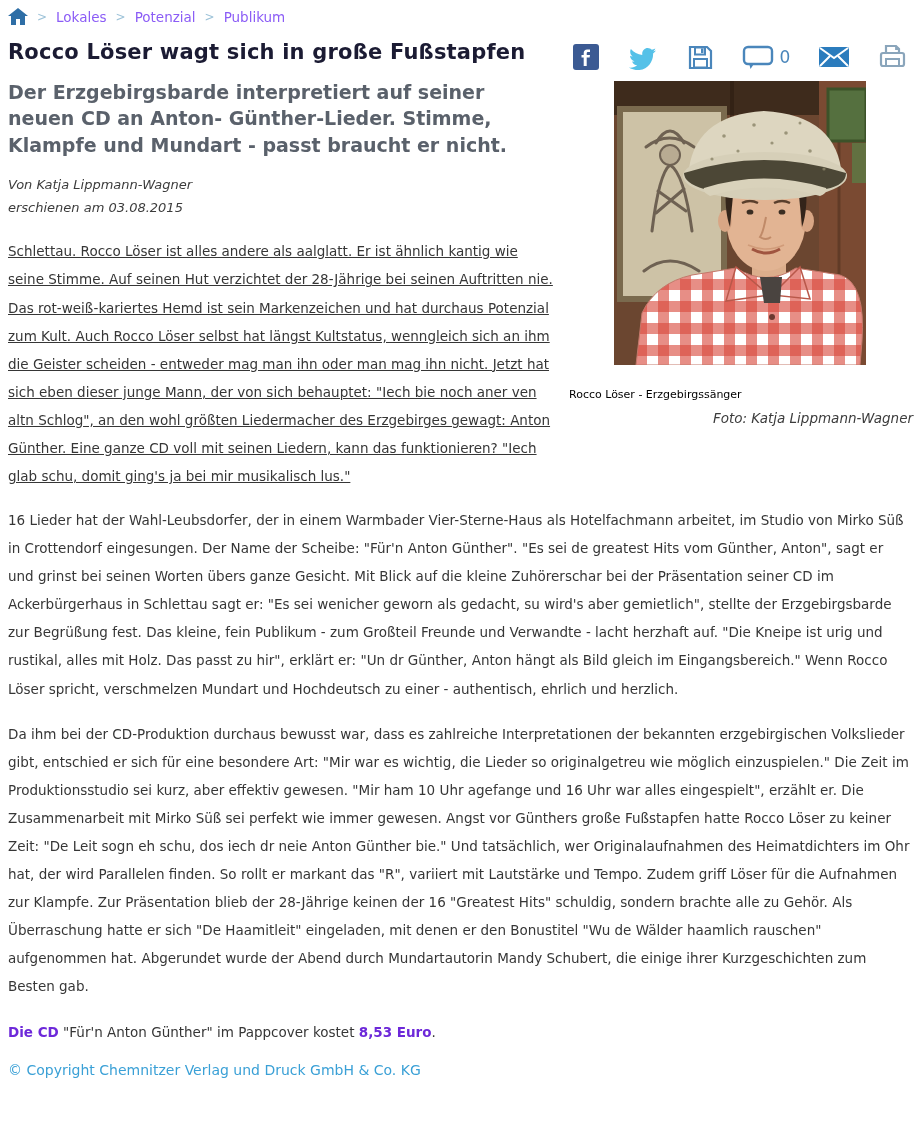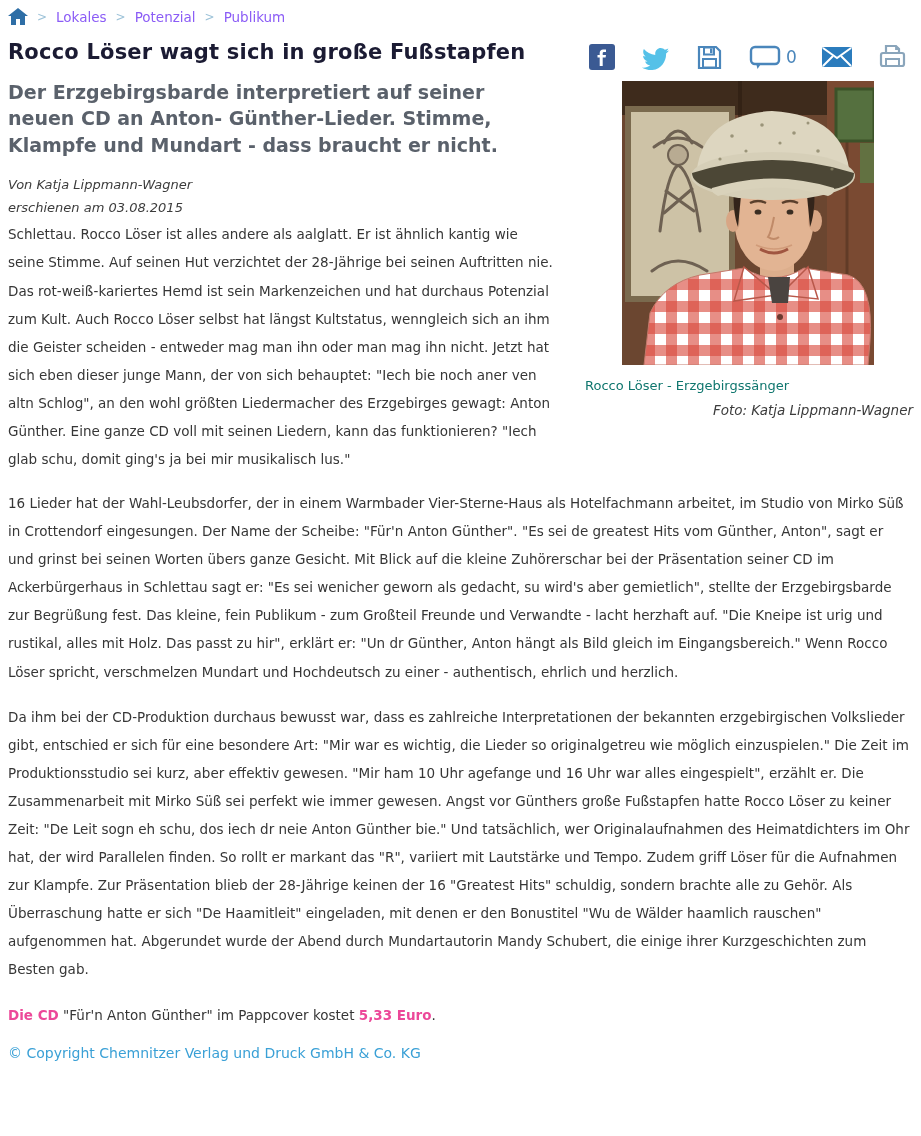--- a/index.html
+++ b/index.html
@@ -12,48 +12,48 @@
   }
   .page { width:921px; padding:6px 8px 10px 8px; }
 
   
   .breadcrumb { display:flex; align-items:center; gap:9px; font-size:13.5px; margin-top:2px; }
   .breadcrumb a { color:#8b5cf6; text-decoration:none; cursor:pointer; }
   .crumb-sep { color:#9cc2d8; font-size:12px; }
   .home-icon { width:20px; height:18px; display:inline-block; }
 
   
-  .top-grid { display:grid; grid-template-columns:545px 1fr; column-gap:30px; margin-top:14px; }
+  .top-grid { display:grid; grid-template-columns:545px 1fr; column-gap:14px; margin-top:14px; }
 
   h1.headline {
     font-size:21px; font-weight:bold; color:#1b1b33; letter-spacing:0.2px; line-height:1.2;
   }
   .subhead {
     margin-top:14px; font-size:19px; font-weight:bold; color:#5a616b; line-height:1.38;
   }
   .byline { margin-top:16px; font-size:13px; font-style:italic; color:#3c3c3c; line-height:1.75; }
   .para { font-size:13.5px; line-height:2.08; color:#363636; }
-  .para-first { margin-top:1px; }
+  .para-first { margin-top:18px;text-decoration:underline; }
 
   
   .social-row { display:flex; align-items:center; justify-content:space-between; padding:2px 6px 0 6px; height:32px; }
   .social-btn { display:flex; align-items:center; gap:5px; cursor:pointer; }
   .comment-count { color:#4a86bb; font-size:17px; }
 
   
   .photo-wrap { margin-top:9px; display:flex; justify-content:center; }
   .photo { width:252px; height:284px; display:block; }
-  .caption { margin-top:13px; font-size:13px; color:#0f766e; padding-left:2px; }
+  .caption { margin-top:23px; font-size:11px; color:#000000; padding-left:2px; }
   .credit  { margin-top:9px; font-size:13.5px; font-style:italic; color:#3c3c3c; padding-left:2px;text-align:right; }
 
   
   .body-block { margin-top:16px; }
   .body-block .para + .para { margin-top:17px; }
   .cd-line { margin-top:19px; font-size:13.5px; line-height:2.0; color:#363636; }
-  .cd-line b { color:#ec4899; }
+  .cd-line b { color:#6d28d9; }
 
   .copyright { margin-top:16px; font-size:14px; }
   .copyright a { color:#3aa0d6; text-decoration:none; cursor:pointer; }
 </style>
 </head>
 <body>
 
 <div class="page">
 
   <nav class="breadcrumb">
@@ -67,21 +67,21 @@
     <span class="crumb-sep">&gt;</span>
     <a>Potenzial</a>
     <span class="crumb-sep">&gt;</span>
     <a>Publikum</a>
   </nav>
 
   <div class="top-grid">
 
     <div>
       <h1 class="headline">Rocco Löser wagt sich in große Fußstapfen</h1>
-      <div class="subhead">Der Erzgebirgsbarde interpretiert auf seiner neuen CD an Anton- Günther-Lieder. Stimme, Klampfe und Mundart - dass braucht er nicht.</div>
+      <div class="subhead">Der Erzgebirgsbarde interpretiert auf seiner neuen CD an Anton- Günther-Lieder. Stimme, Klampfe und Mundart - passt braucht er nicht.</div>
       <div class="byline">
         <div>Von Katja Lippmann-Wagner</div>
         <div>erschienen am 03.08.2015</div>
       </div>
       <p class="para para-first">Schlettau. Rocco Löser ist alles andere als aalglatt. Er ist ähnlich kantig wie seine Stimme. Auf seinen Hut verzichtet der 28-Jährige bei seinen Auftritten nie. Das rot-weiß-kariertes Hemd ist sein Markenzeichen und hat durchaus Potenzial zum Kult. Auch Rocco Löser selbst hat längst Kultstatus, wenngleich sich an ihm die Geister scheiden - entweder mag man ihn oder man mag ihn nicht. Jetzt hat sich eben dieser junge Mann, der von sich behauptet: "Iech bie noch aner ven altn Schlog", an den wohl größten Liedermacher des Erzgebirges gewagt: Anton Günther. Eine ganze CD voll mit seinen Liedern, kann das funktionieren? "Iech glab schu, domit ging's ja bei mir musikalisch lus."</p>
     </div>
 
     <div>
       <div class="social-row">
 
@@ -208,20 +208,20 @@
 
       <div class="caption">Rocco Löser - Erzgebirgssänger</div>
       <div class="credit">Foto: Katja Lippmann-Wagner</div>
     </div>
   </div>
 
   <div class="body-block">
     <p class="para">16 Lieder hat der Wahl-Leubsdorfer, der in einem Warmbader Vier-Sterne-Haus als Hotelfachmann arbeitet, im Studio von Mirko Süß in Crottendorf eingesungen. Der Name der Scheibe: "Für'n Anton Günther". "Es sei de greatest Hits vom Günther, Anton", sagt er und grinst bei seinen Worten übers ganze Gesicht. Mit Blick auf die kleine Zuhörerschar bei der Präsentation seiner CD im Ackerbürgerhaus in Schlettau sagt er: "Es sei wenicher geworn als gedacht, su wird's aber gemietlich", stellte der Erzgebirgsbarde zur Begrüßung fest. Das kleine, fein Publikum - zum Großteil Freunde und Verwandte - lacht herzhaft auf. "Die Kneipe ist urig und rustikal, alles mit Holz. Das passt zu hir", erklärt er: "Un dr Günther, Anton hängt als Bild gleich im Eingangsbereich." Wenn Rocco Löser spricht, verschmelzen Mundart und Hochdeutsch zu einer - authentisch, ehrlich und herzlich.</p>
     <p class="para">Da ihm bei der CD-Produktion durchaus bewusst war, dass es zahlreiche Interpretationen der bekannten erzgebirgischen Volkslieder gibt, entschied er sich für eine besondere Art: "Mir war es wichtig, die Lieder so originalgetreu wie möglich einzuspielen." Die Zeit im Produktionsstudio sei kurz, aber effektiv gewesen. "Mir ham 10 Uhr agefange und 16 Uhr war alles eingespielt", erzählt er. Die Zusammenarbeit mit Mirko Süß sei perfekt wie immer gewesen. Angst vor Günthers große Fußstapfen hatte Rocco Löser zu keiner Zeit: "De Leit sogn eh schu, dos iech dr neie Anton Günther bie." Und tatsächlich, wer Originalaufnahmen des Heimatdichters im Ohr hat, der wird Parallelen finden. So rollt er markant das "R", variiert mit Lautstärke und Tempo. Zudem griff Löser für die Aufnahmen zur Klampfe. Zur Präsentation blieb der 28-Jährige keinen der 16 "Greatest Hits" schuldig, sondern brachte alle zu Gehör. Als Überraschung hatte er sich "De Haamitleit" eingeladen, mit denen er den Bonustitel "Wu de Wälder haamlich rauschen" aufgenommen hat. Abgerundet wurde der Abend durch Mundartautorin Mandy Schubert, die einige ihrer Kurzgeschichten zum Besten gab.</p>
 
-    <p class="cd-line"><b>Die CD</b><span> "Für'n Anton Günther" im Pappcover kostet </span><b>5,33 Euro</b><span>.</span></p>
+    <p class="cd-line"><b>Die CD</b><span> "Für'n Anton Günther" im Pappcover kostet </span><b>8,53 Euro</b><span>.</span></p>
 
     <div class="copyright">
       <a>© Copyright Chemnitzer Verlag und Druck GmbH &amp; Co. KG</a>
     </div>
   </div>
 
 </div>
 
 </body></html>

